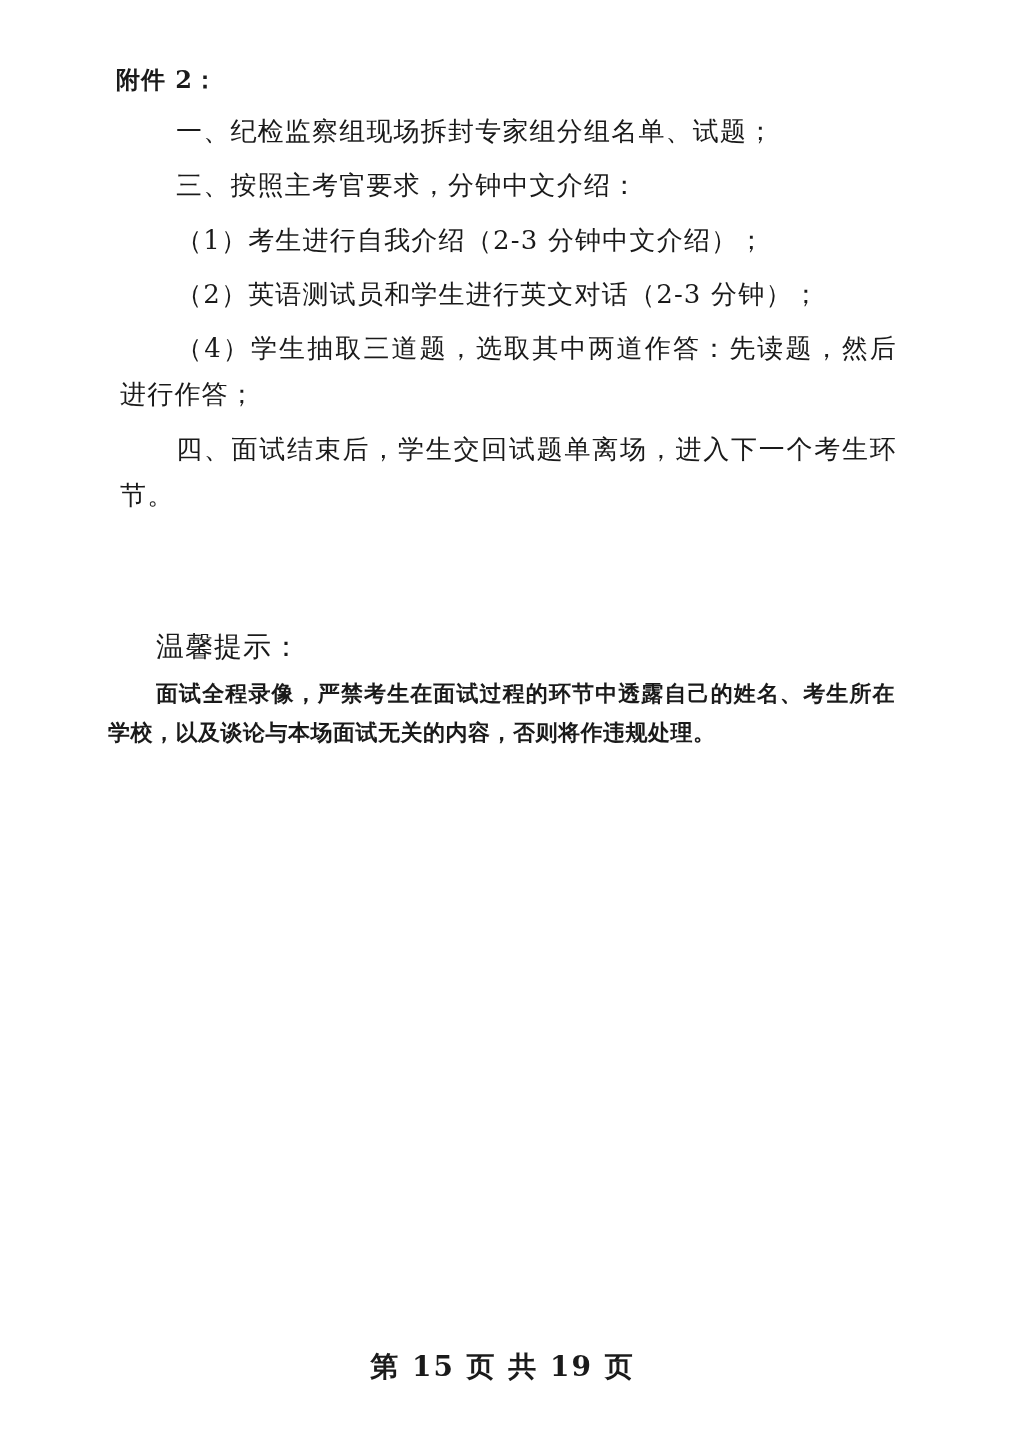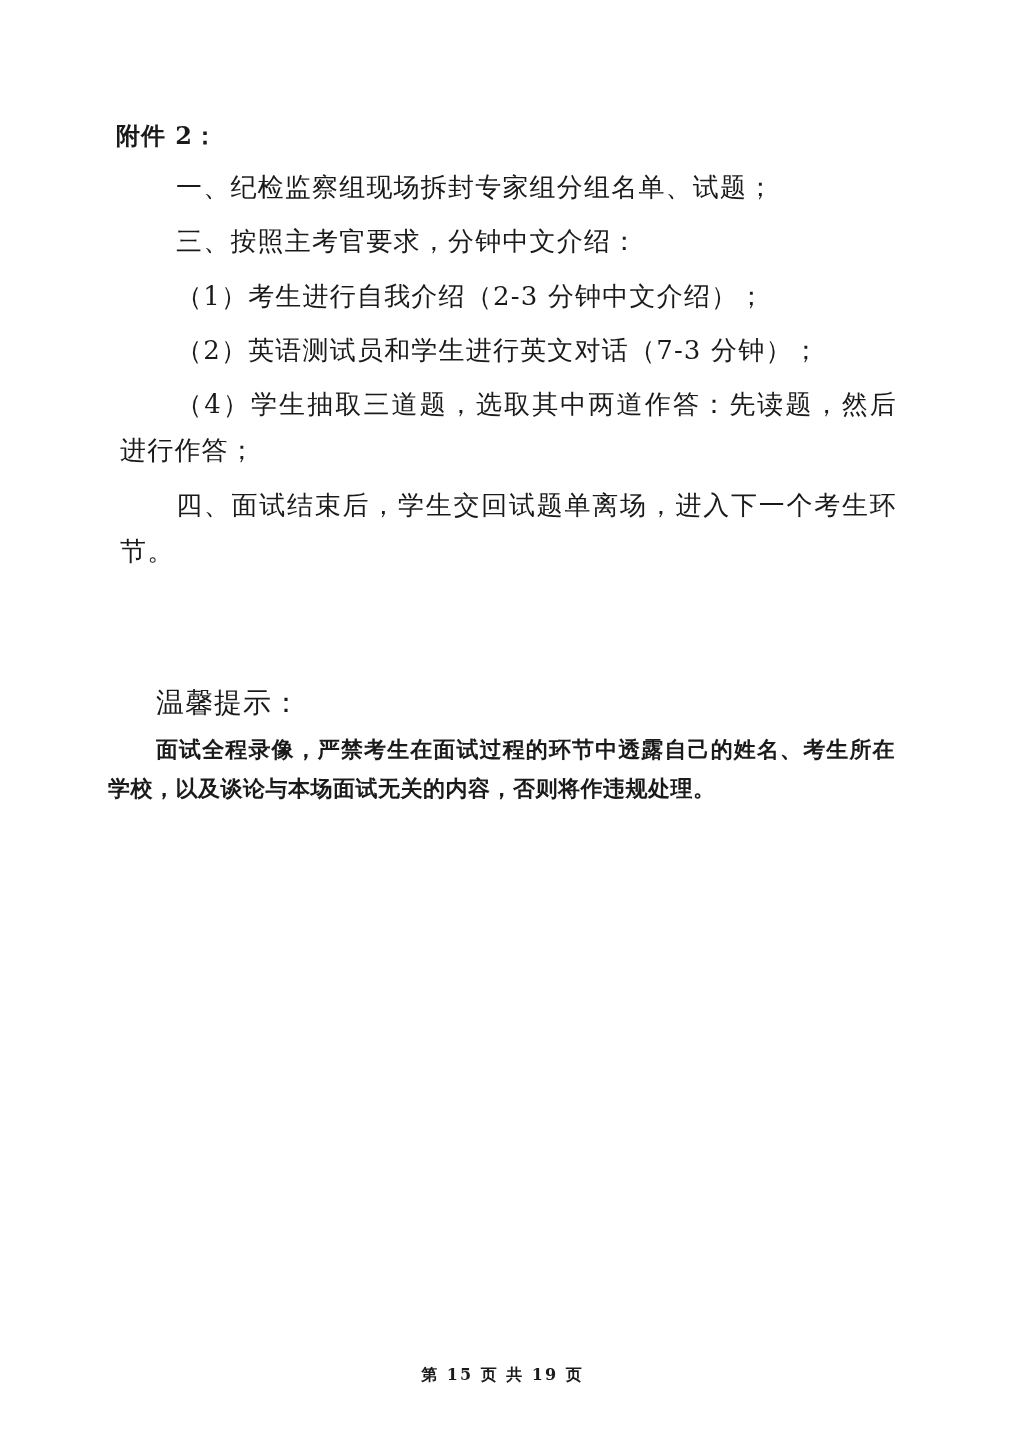--- a/index.html
+++ b/index.html
@@ -14,21 +14,21 @@
     font-family: "DejaVu Serif", "Liberation Serif", serif;
     color: #1a1a1a;
     overflow: hidden;
   }
   .page {
     position: absolute;
     left: 0; top: 0;
     width: 1005px;
     height: 1448px;
     box-sizing: border-box;
-    padding: 120px 96px 40px 108px;
+    padding: 64px 96px 40px 108px;
   }
   .attachment-label {
     font-size: 24px;
     font-weight: bold;
     letter-spacing: 1px;
     margin: 0 0 0 8px;
   }
   .doc-title {
     text-align: center;
     font-size: 40px;
@@ -70,38 +70,38 @@
     margin: 0;
     text-align: justify;
     padding-right: 14px;
   }
   .footer {
     position: absolute;
     left: 0;
     right: 0;
     bottom: 62px;
     text-align: center;
-    font-size: 16px;
+    font-size: 28px;
     font-weight: bold;
     letter-spacing: 2px;
   }
 </style>
 </head>
 <body>
 
 <div class="page">
 
   <div class="attachment-label">附件 2：</div>
 
 
   <ul class="body-list">
     <li class="body-item">一、纪检监察组现场拆封专家组分组名单、试题；</li>
     <li class="body-item">三、按照主考官要求，分钟中文介绍：</li>
     <li class="body-item">（1）考生进行自我介绍（2-3 分钟中文介绍）；</li>
-    <li class="body-item">（2）英语测试员和学生进行英文对话（7-3 分钟）；</li>
+    <li class="body-item">（2）英语测试员和学生进行英文对话（2-3 分钟）；</li>
     <li class="body-item wrap">（4）学生抽取三道题，选取其中两道作答：先读题，然后进行作答；</li>
     <li class="body-item wrap">四、面试结束后，学生交回试题单离场，进入下一个考生环节。</li>
   </ul>
 
   <div class="tips-block">
     <div class="tips-heading">温馨提示：</div>
     <p class="tips-text">面试全程录像，严禁考生在面试过程的环节中透露自己的姓名、考生所在学校，以及谈论与本场面试无关的内容，否则将作违规处理。</p>
   </div>
 
   <div class="footer">第 15 页 共 19 页</div>

